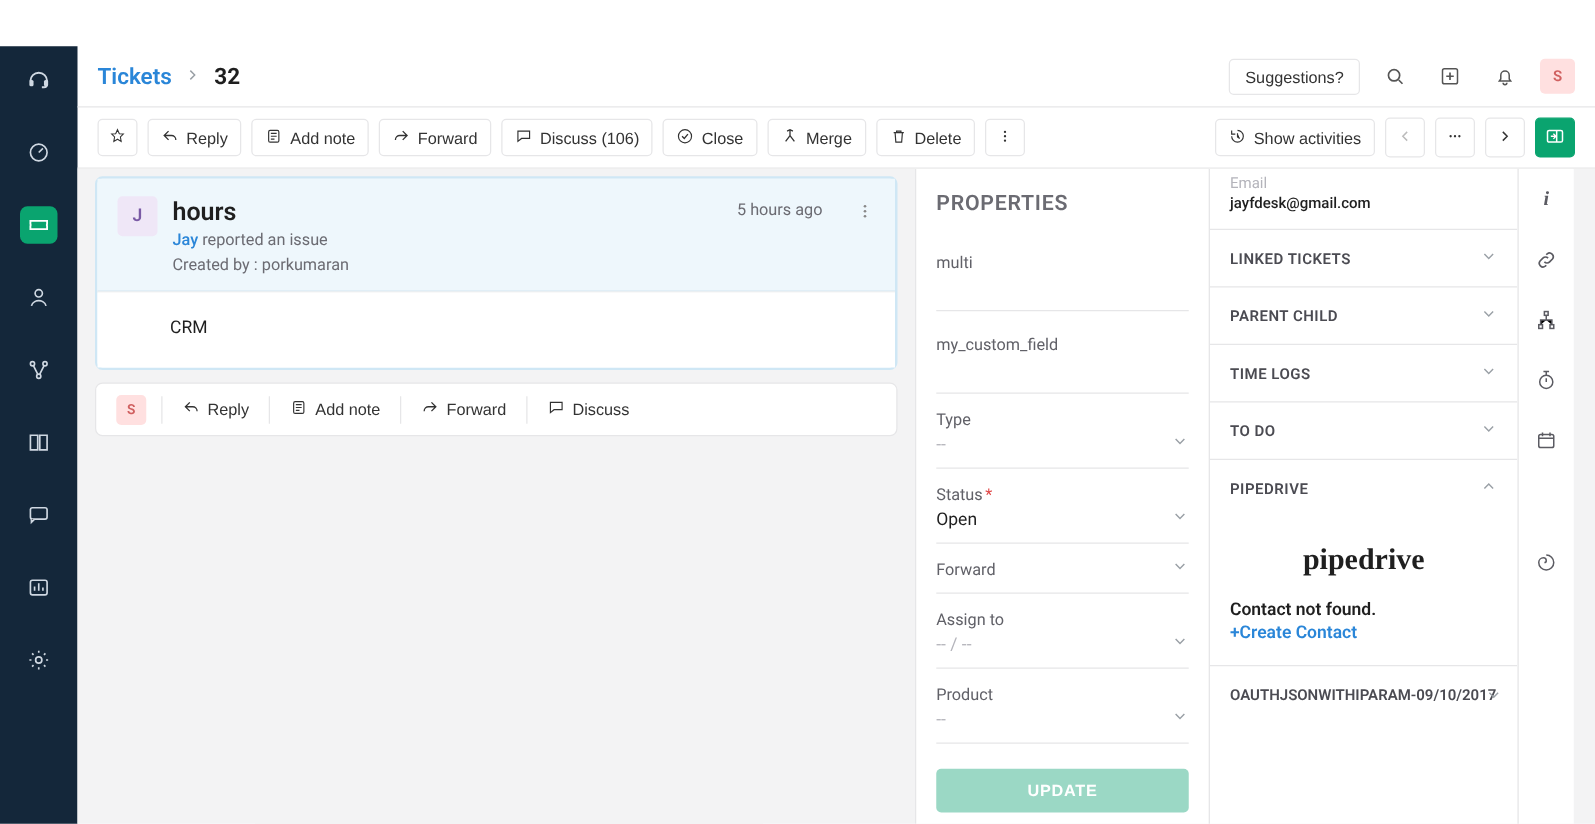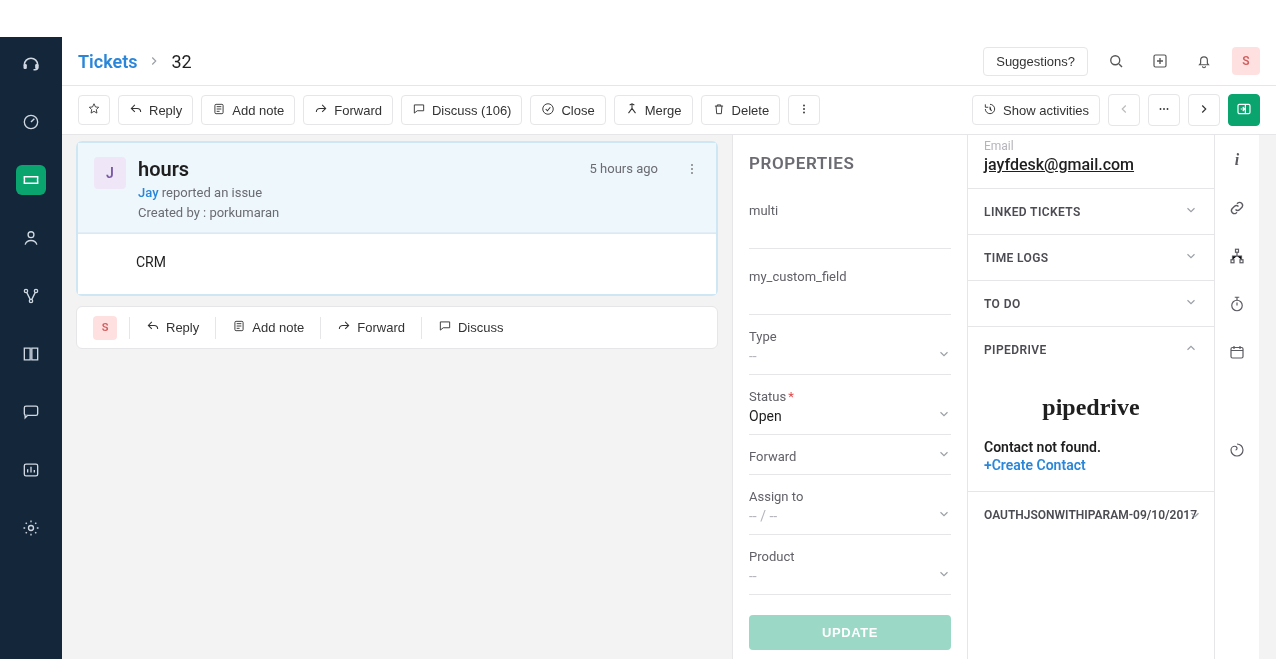--- a/index.html
+++ b/index.html
@@ -29,21 +29,21 @@
   .left-rail .rail-item.active { background: var(--sidebar-active); color: #fff; }
   .left-rail svg { width: 20px; height: 20px; }
 
   .workspace { display: grid; grid-template-rows: var(--header-h) var(--toolbar-h) 1fr; min-width: 0; }
 
   
   .header { display: flex; align-items: center; justify-content: space-between; padding: 0 16px; border-bottom: 1px solid var(--border); }
   .breadcrumbs { display: flex; align-items: center; gap: 10px; font-size: 18px; }
   .breadcrumbs .bc-link { color: var(--link); font-weight: 600; }
   .breadcrumbs .bc-sep { color: #9aa0a6; }
-  .breadcrumbs .bc-id { font-weight: 400; }
+  .breadcrumbs .bc-id { font-weight: 700; }
   .header-right { display: flex; align-items: center; gap: 12px; }
   .btn-outline { background: #fff; border: 1px solid var(--border); border-radius: 4px; padding: 6px 12px; font-size: 13px; color: #333; display: inline-flex; align-items: center; gap: 6px; cursor: pointer; }
   .icon-btn { width: 32px; height: 32px; border: none; background: transparent; display: inline-flex; align-items: center; justify-content: center; color: #555; cursor: pointer; border-radius: 4px; }
   .avatar-sm { width: 28px; height: 28px; border-radius: 4px; background: #ffe0e0; color: #d06060; font-size: 12px; display: inline-flex; align-items: center; justify-content: center; font-weight: 600; }
 
   
   .toolbar { display: flex; align-items: center; justify-content: space-between; padding: 0 16px; border-bottom: 1px solid var(--border); }
   .toolbar-left, .toolbar-right { display: flex; align-items: center; gap: 8px; }
   .tbtn { background: #fff; border: 1px solid var(--border); border-radius: 4px; padding: 5px 10px; font-size: 13px; color: #333; display: inline-flex; align-items: center; gap: 6px; cursor: pointer; height: 30px; }
   .tbtn svg { width: 14px; height: 14px; }
@@ -88,21 +88,21 @@
   .field.bare .flabel { color: #616168; }
   .req { color: #e04848; margin-left: 2px; }
   .pri-dot { width: 8px; height: 8px; border-radius: 2px; background: #7ac96d; display: inline-block; margin-right: 6px; vertical-align: 1px; }
   .update-wrap { margin-top: 10px; padding-top: 10px; }
   .update-btn { width: 100%; background: var(--green-soft); color: #fff; font-weight: 700; letter-spacing: .6px; border: none; border-radius: 4px; padding: 10px 0; font-size: 13px; cursor: not-allowed; }
 
   
   .side2 { background: #fff; border-left: 1px solid var(--border); overflow: auto; }
   .email-block { padding: 4px 16px 14px 16px; border-bottom: 1px solid var(--border); }
   .email-label { font-size: 12px; color: #b4b4bb; margin-bottom: 2px; }
-  .email-value { font-size: 16px; font-weight: 500; text-decoration: underline; }
+  .email-value { font-size: 12px; font-weight: 500; }
   .accordion { border-bottom: 1px solid var(--border); }
   .acc-header { display: flex; align-items: center; justify-content: space-between; padding: 14px 16px; font-size: 12px; font-weight: 600; letter-spacing: .4px; color: #4b4b52; cursor: pointer; }
   .acc-header .chev { color: #9aa0a6; }
   .acc-body { padding: 8px 16px 18px 16px; }
   .pipedrive-logo { font-family: Georgia, "Times New Roman", serif; font-weight: 700; font-size: 24px; text-align: center; padding: 14px 0 18px 0; }
   .notfound { font-size: 14px; font-weight: 600; margin-bottom: 2px; }
   .create-contact { color: var(--link); font-weight: 600; font-size: 14px; }
   .integ-last { font-size: 12px; color: #4b4b52; font-weight: 600; padding: 14px 16px; line-height: 1.5; position: relative; }
   .integ-last .chev { position: absolute; right: 12px; top: 16px; color: #9aa0a6; }
 
@@ -545,20 +545,28 @@
         <div class="accordion">
           <div class="acc-header">
               <span>LINKED TICKETS</span>
               <span class="chev"><svg>
                   <use href="#i-chev-down"></use>
                 </svg></span>
             </div>
         </div>
         <div class="accordion">
           <div class="acc-header">
+              <span>PARENT CHILD</span>
+              <span class="chev"><svg>
+                  <use href="#i-chev-down"></use>
+                </svg></span>
+            </div>
+        </div>
+        <div class="accordion">
+          <div class="acc-header">
               <span>TIME LOGS</span>
               <span class="chev"><svg>
                   <use href="#i-chev-down"></use>
                 </svg></span>
             </div>
         </div>
         <div class="accordion">
           <div class="acc-header">
               <span>TO DO</span>
               <span class="chev"><svg>

